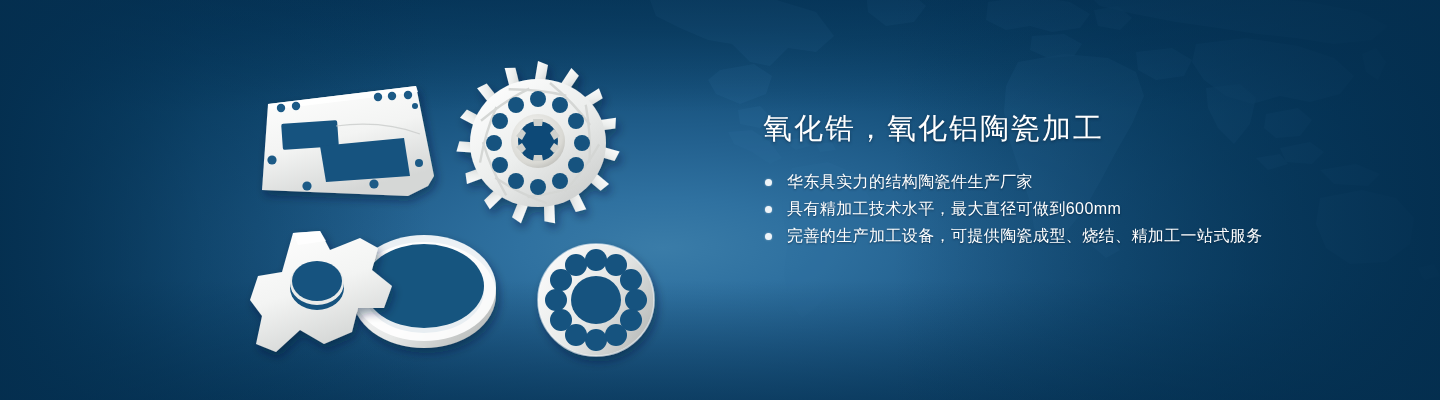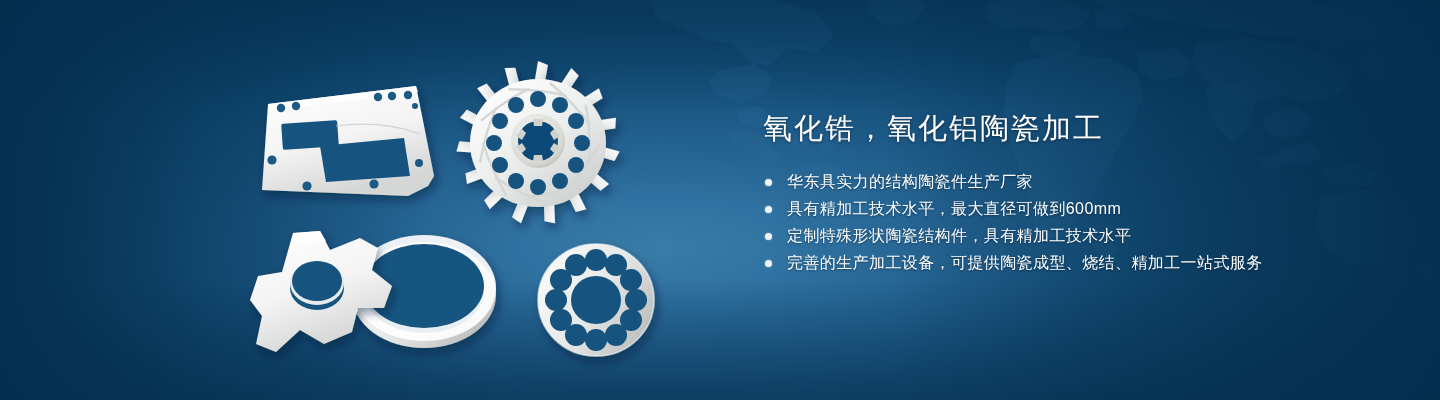--- a/index.html
+++ b/index.html
@@ -310,22 +310,18 @@
       <li>
         <span class="dot"></span>
         <span>华东具实力的结构陶瓷件生产厂家</span>
       </li>
       <li>
         <span class="dot"></span>
         <span>具有精加工技术水平，最大直径可做到600mm</span>
       </li>
       <li>
         <span class="dot"></span>
-        <span>定制特殊形状陶瓷结构件，具有精加工技术水平</span>
-      </li>
-      <li>
-        <span class="dot"></span>
         <span>完善的生产加工设备，可提供陶瓷成型、烧结、精加工一站式服务</span>
       </li>
     </ul>
   </div>
 
 </div>
 
 </body></html>

